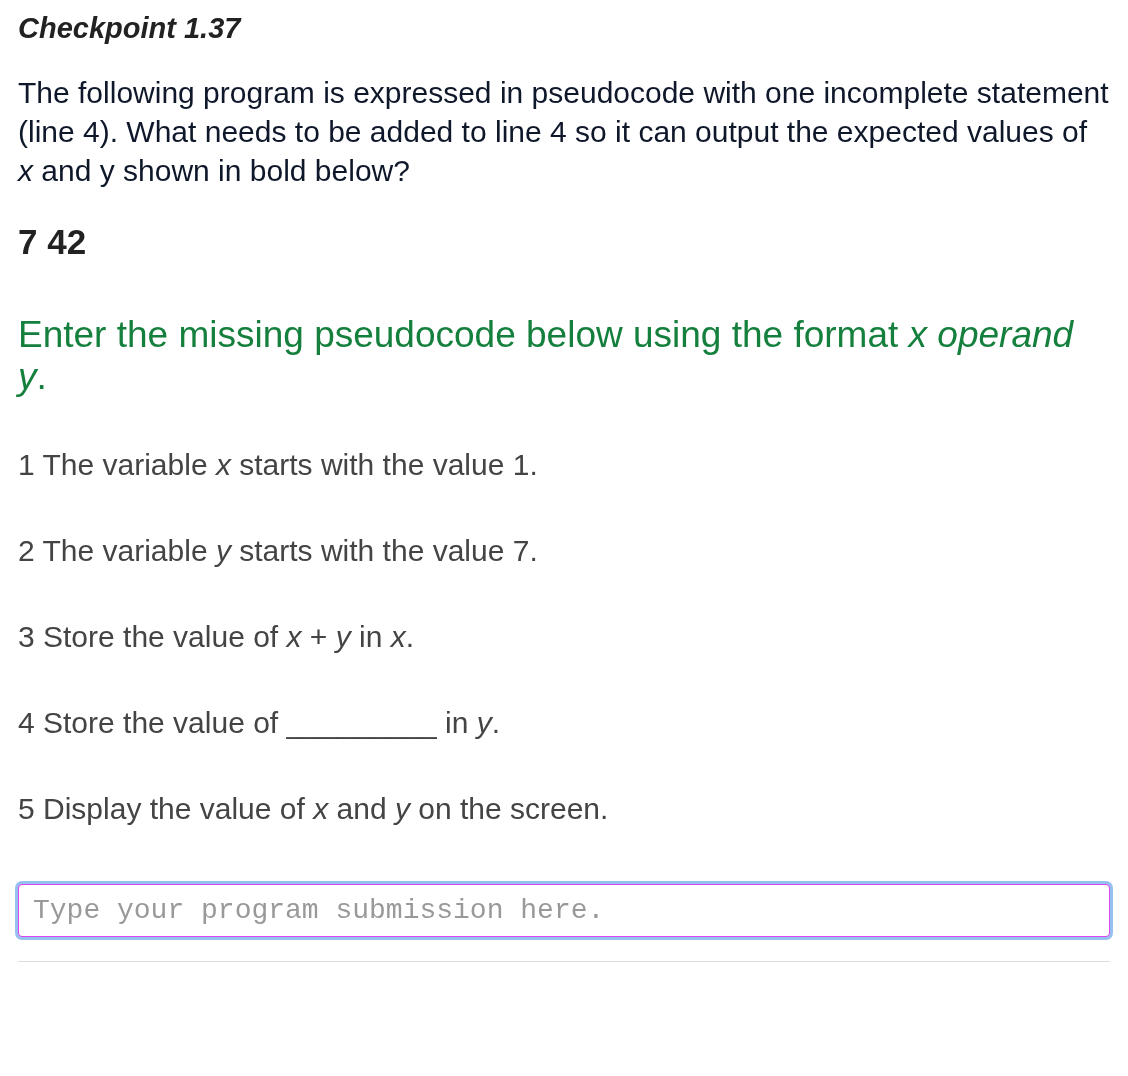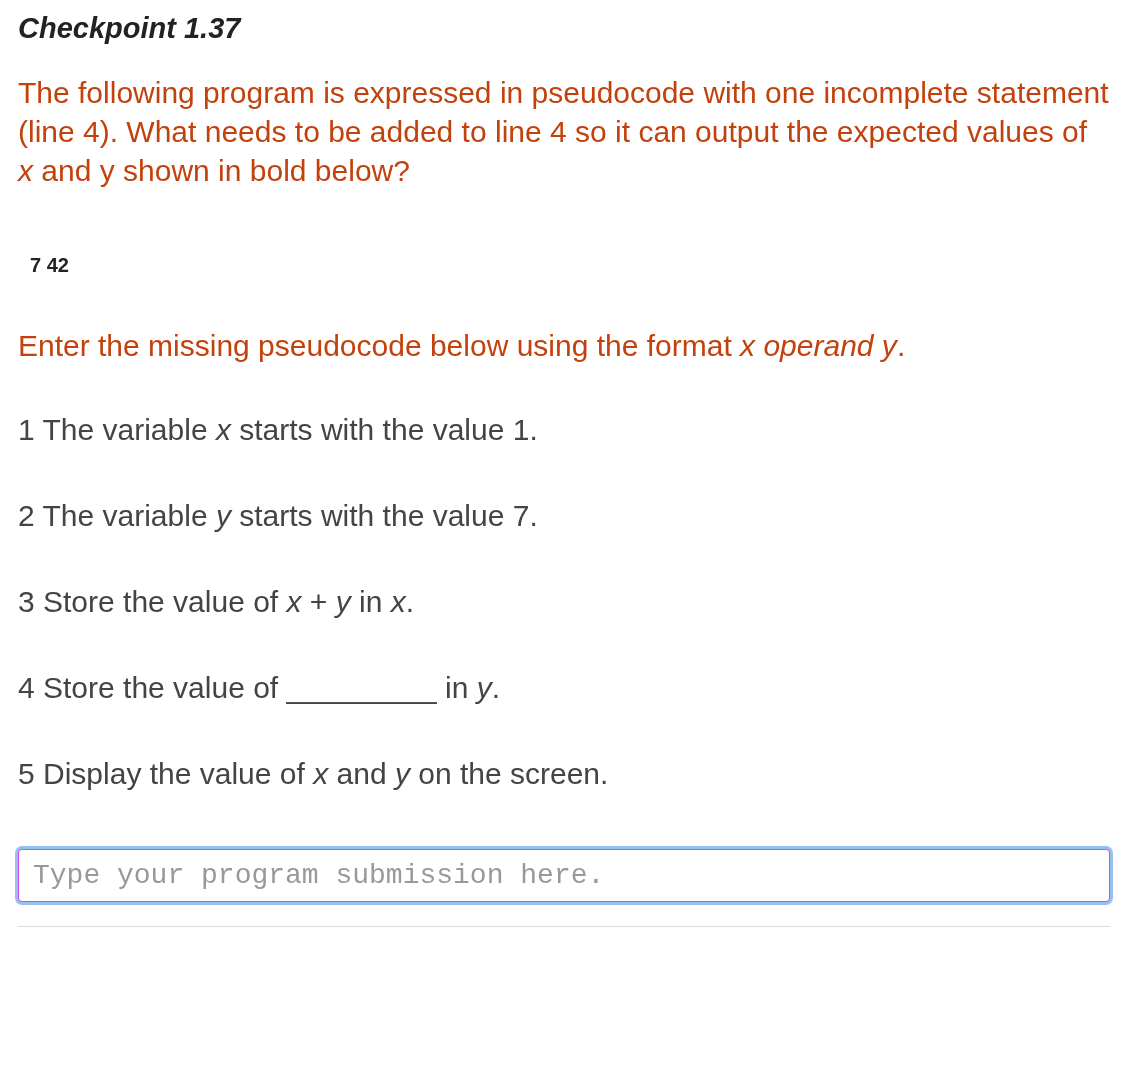--- a/index.html
+++ b/index.html
@@ -17,33 +17,32 @@
     .checkpoint-title {
       font-weight: bold;
       color: #222;
       font-size: 29px;
       margin-bottom: 28px;
       font-style: italic;
     }
     .intro-text {
       font-size: 30px;
       line-height: 1.3;
-      color: #c2410c;
-      margin-bottom: 64px;
+      color: #0f172a;
+      margin-bottom: 32px;
     }
     .expected-output {
       font-weight: bold;
       color: #222;
-      font-size: 20px;
+      font-size: 35px;
       margin-bottom: 52px;
-      margin-left: 12px;
     }
     .instruction-text {
-      font-size: 30px;
-      color: #c2410c;
+      font-size: 37px;
+      color: #15803d;
       margin-bottom: 50px;
     }
     .pseudocode-line {
       font-size: 30px;
       color: #444;
       margin-bottom: 52px;
       margin-top: 32px;
     }
     .italic {
       font-style: italic;

